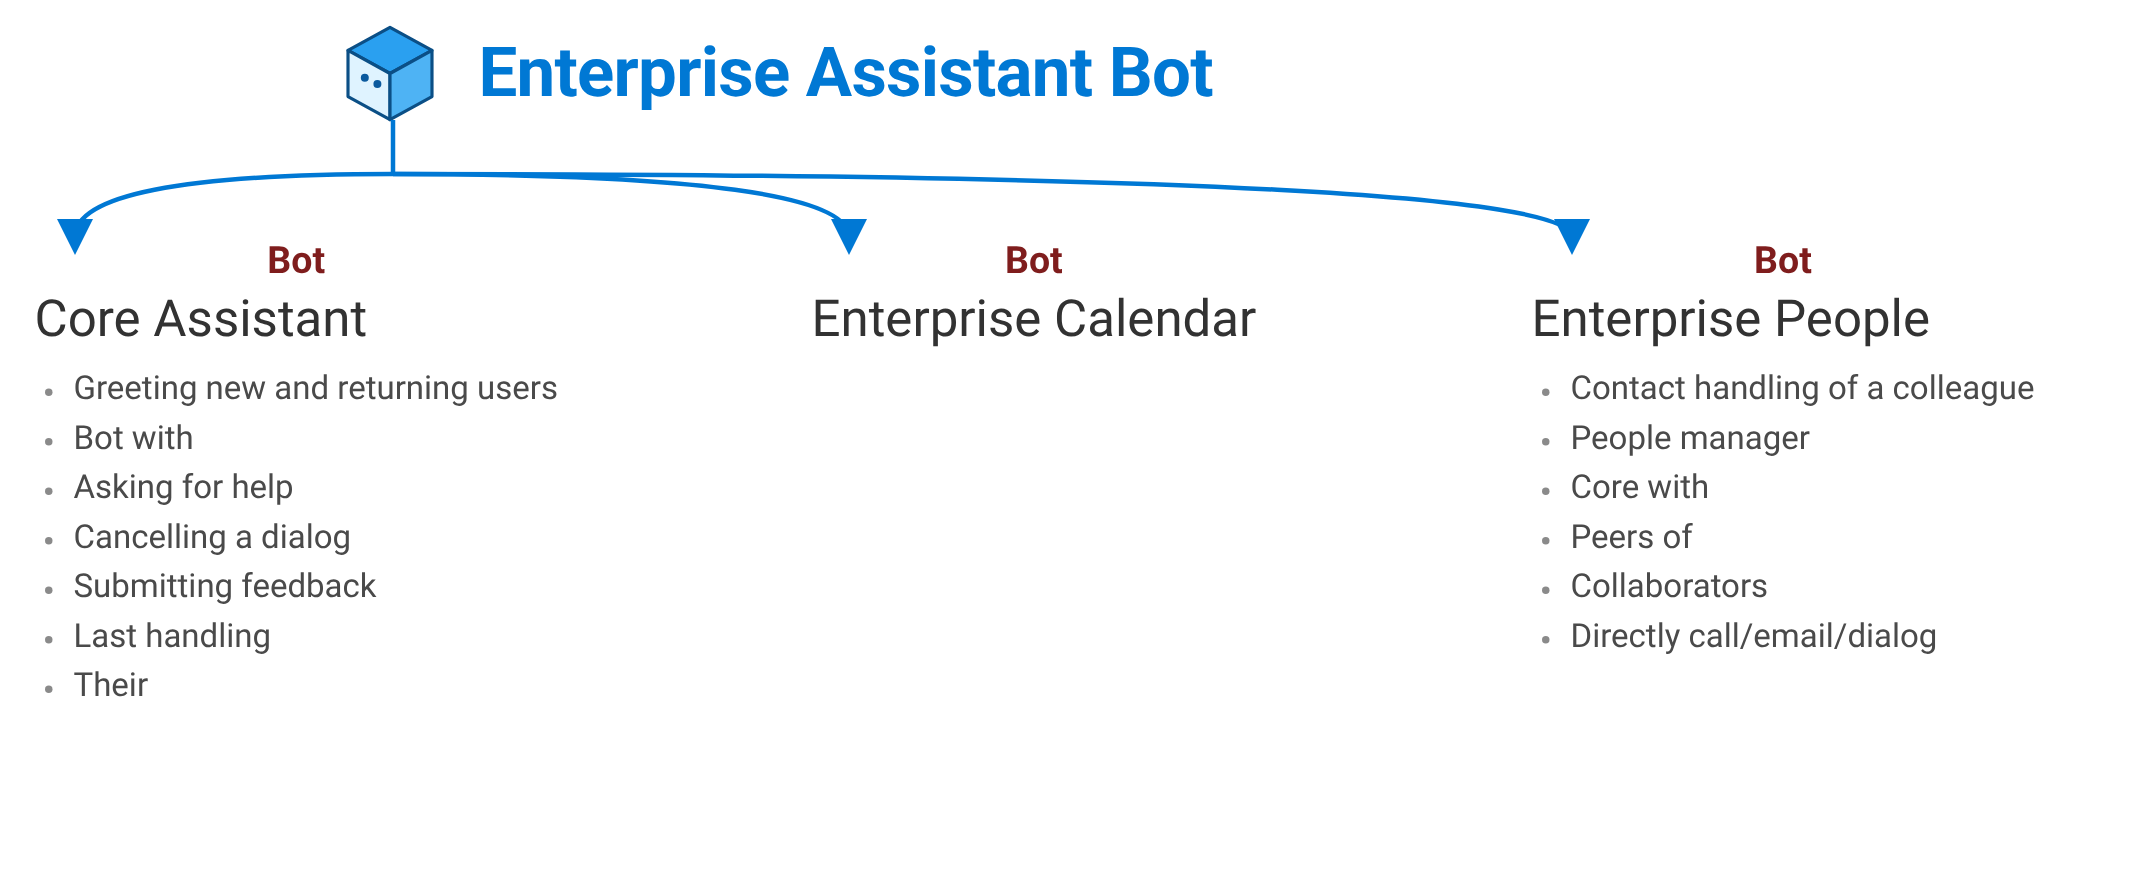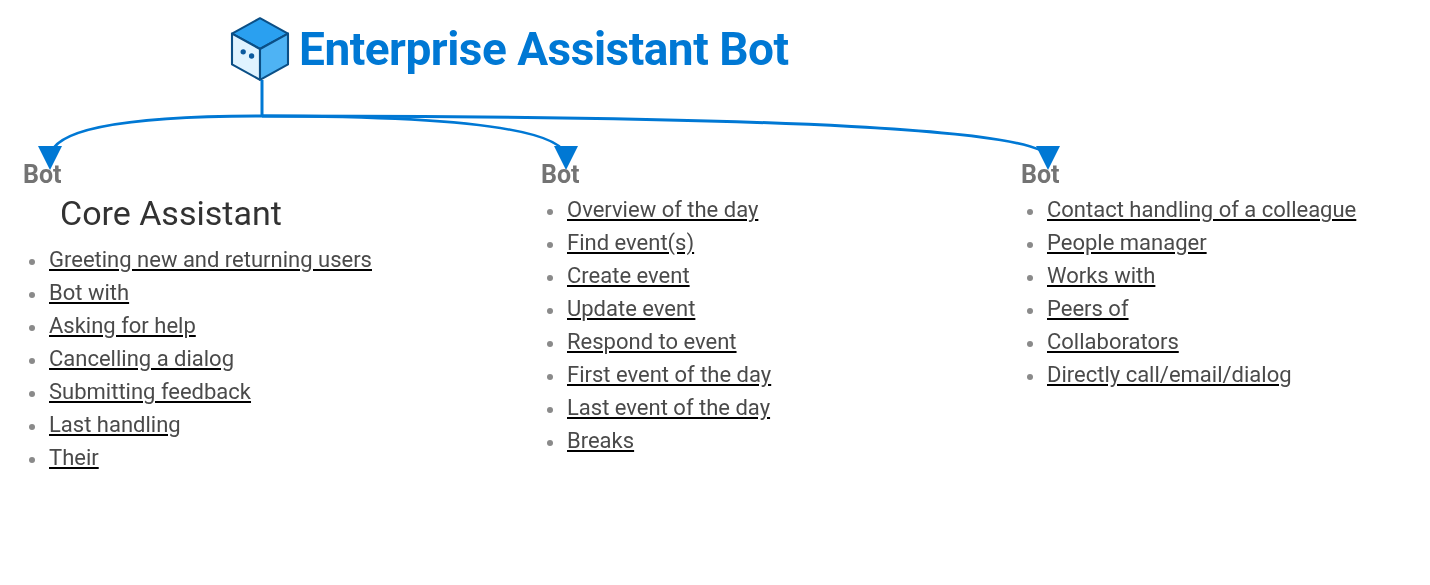--- a/index.html
+++ b/index.html
@@ -14,21 +14,21 @@
     position: relative;
     width: 1430px;
     height: 585px;
   }
   .header {
     position: absolute;
     top: 14px;
     left: 225px;
     display: flex;
     align-items: center;
-    gap: 4px;
+    gap: 24px;
   }
   .header svg { display: block; }
   .title {
     font-size: 46px;
     font-weight: 700;
     color: #0078D4;
     letter-spacing: -0.5px;
     white-space: nowrap;
   }
   .connectors {
@@ -43,37 +43,36 @@
     left: 0;
     width: 100%;
   }
   .col { position: absolute; top: 0; max-width: 430px; }
   .col.c1 { left: 23px; }
   .col.c2 { left: 541px; }
   .col.c3 { left: 1021px; }
   .col-label {
     font-size: 25px;
     font-weight: 700;
-    color: #737373;
+    color: #7f1d1d;
     margin-bottom: 2px;
+    text-align: center;
   }
   .col-name {
     font-size: 34px;
     font-weight: 400;
     color: #323232;
     margin-top: 4px;
     margin-bottom: 10px;
     white-space: nowrap;
-    margin-left: 37px;
   }
   ul.features {
     margin: 4px 0 0 0;
     padding: 0 0 0 24px;
     list-style: disc;
-    text-decoration: underline;
   }
   ul.features li {
     font-size: 22px;
     line-height: 33px;
     color: #4a4a4a;
     padding-left: 2px;
   }
   ul.features li::marker {
     color: #8a8a8a;
     font-size: 18px;
@@ -129,38 +128,30 @@
         <li>Asking for help</li>
         <li>Cancelling a dialog</li>
         <li>Submitting feedback</li>
         <li>Last handling</li>
         <li>Their</li>
       </ul>
     </div>
 
     <div class="col c2">
       <div class="col-label">Bot</div>
-      <ul class="features">
-        <li>Overview of the day</li>
-        <li>Find event(s)</li>
-        <li>Create event</li>
-        <li>Update event</li>
-        <li>Respond to event</li>
-        <li>First event of the day</li>
-        <li>Last event of the day</li>
-        <li>Breaks</li>
-      </ul>
+      <div class="col-name">Enterprise Calendar</div>
     </div>
 
     <div class="col c3">
       <div class="col-label">Bot</div>
+      <div class="col-name">Enterprise People</div>
       <ul class="features">
         <li>Contact handling of a colleague</li>
         <li>People manager</li>
-        <li>Works with</li>
+        <li>Core with</li>
         <li>Peers of</li>
         <li>Collaborators</li>
         <li>Directly call/email/dialog</li>
       </ul>
     </div>
 
   </div>
 </div>
 
 </body></html>

